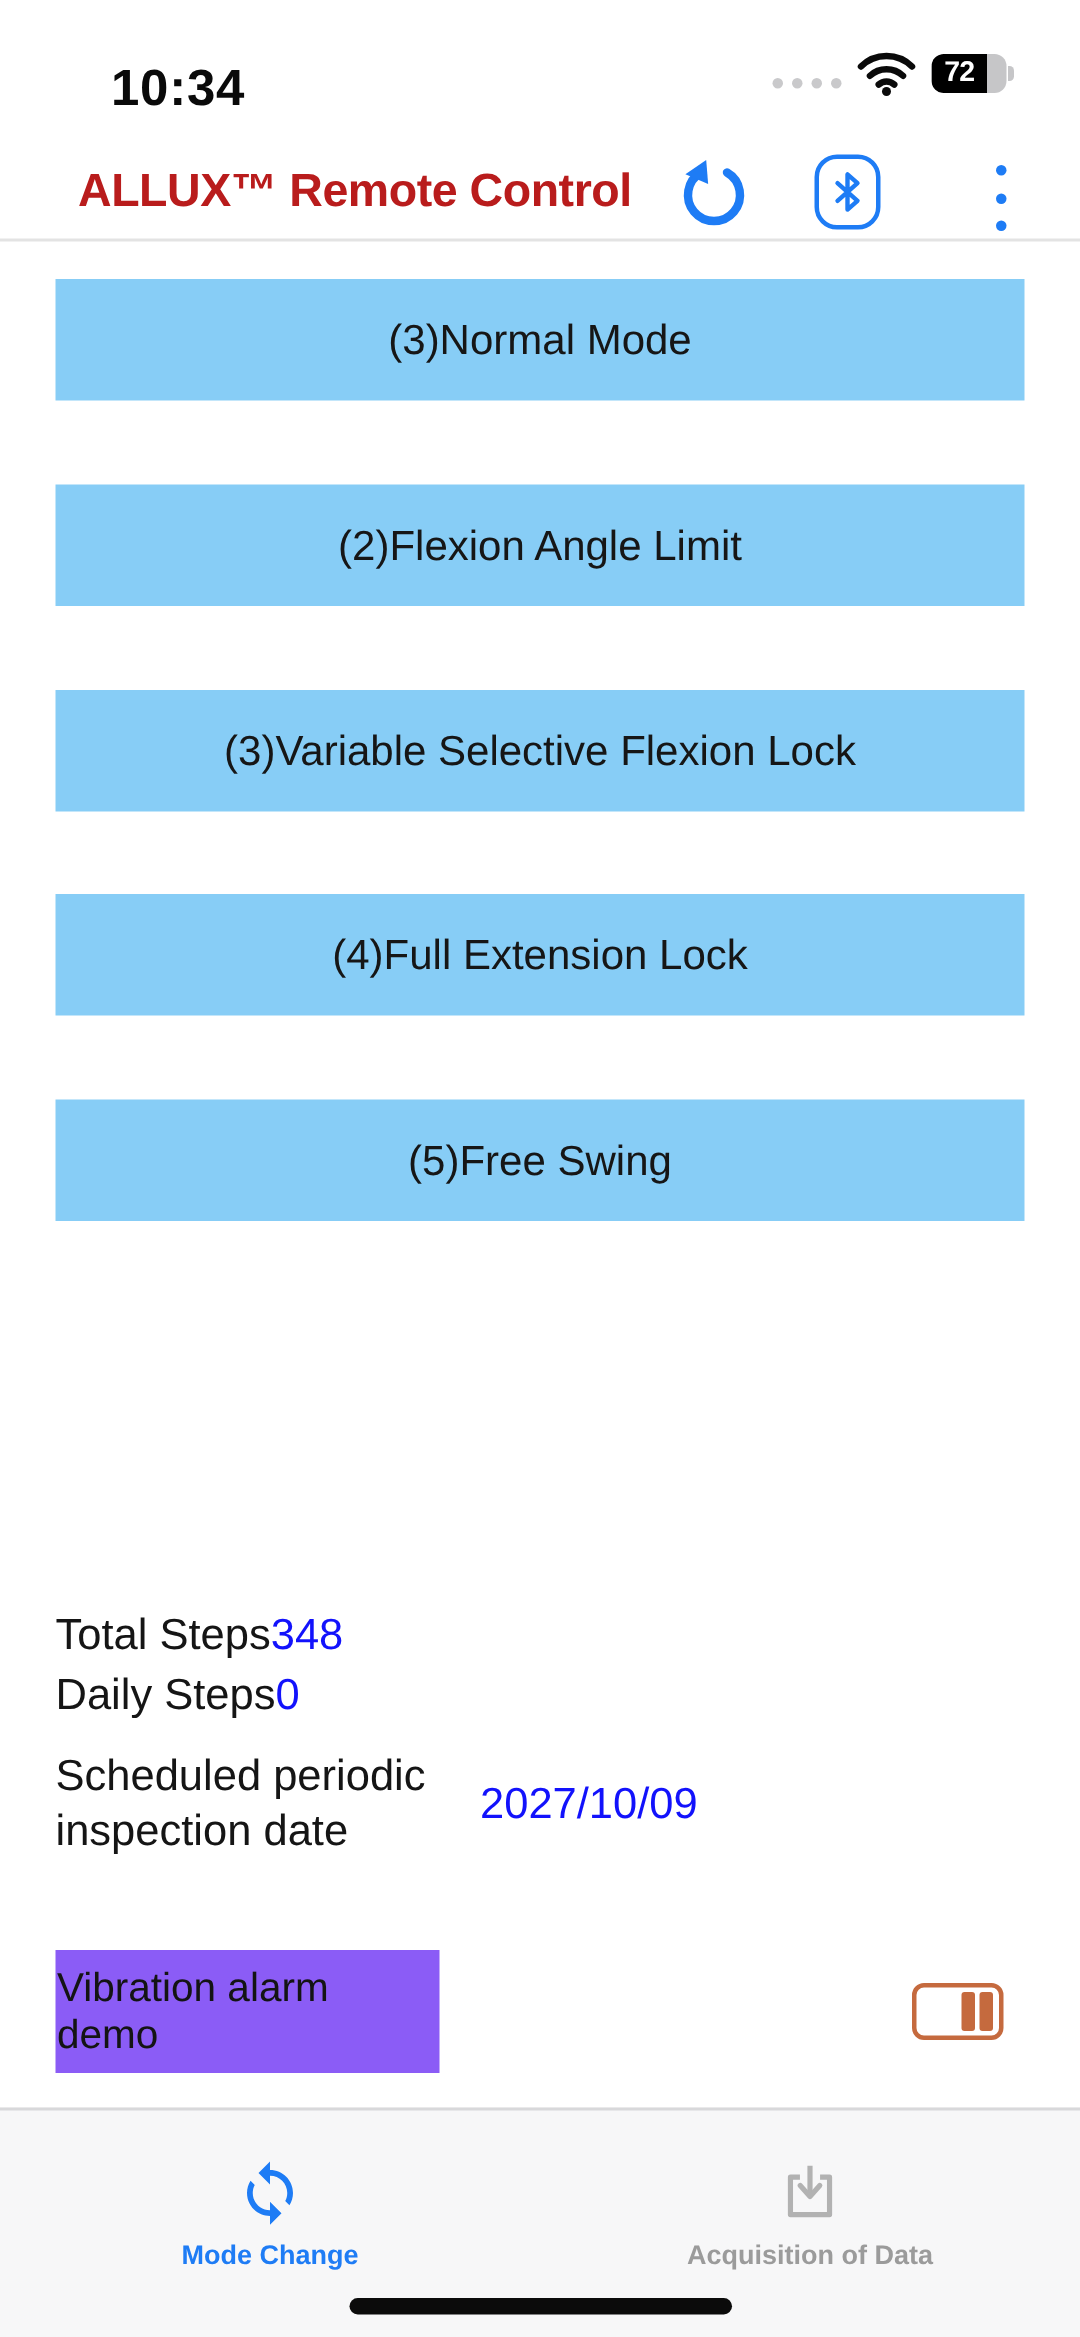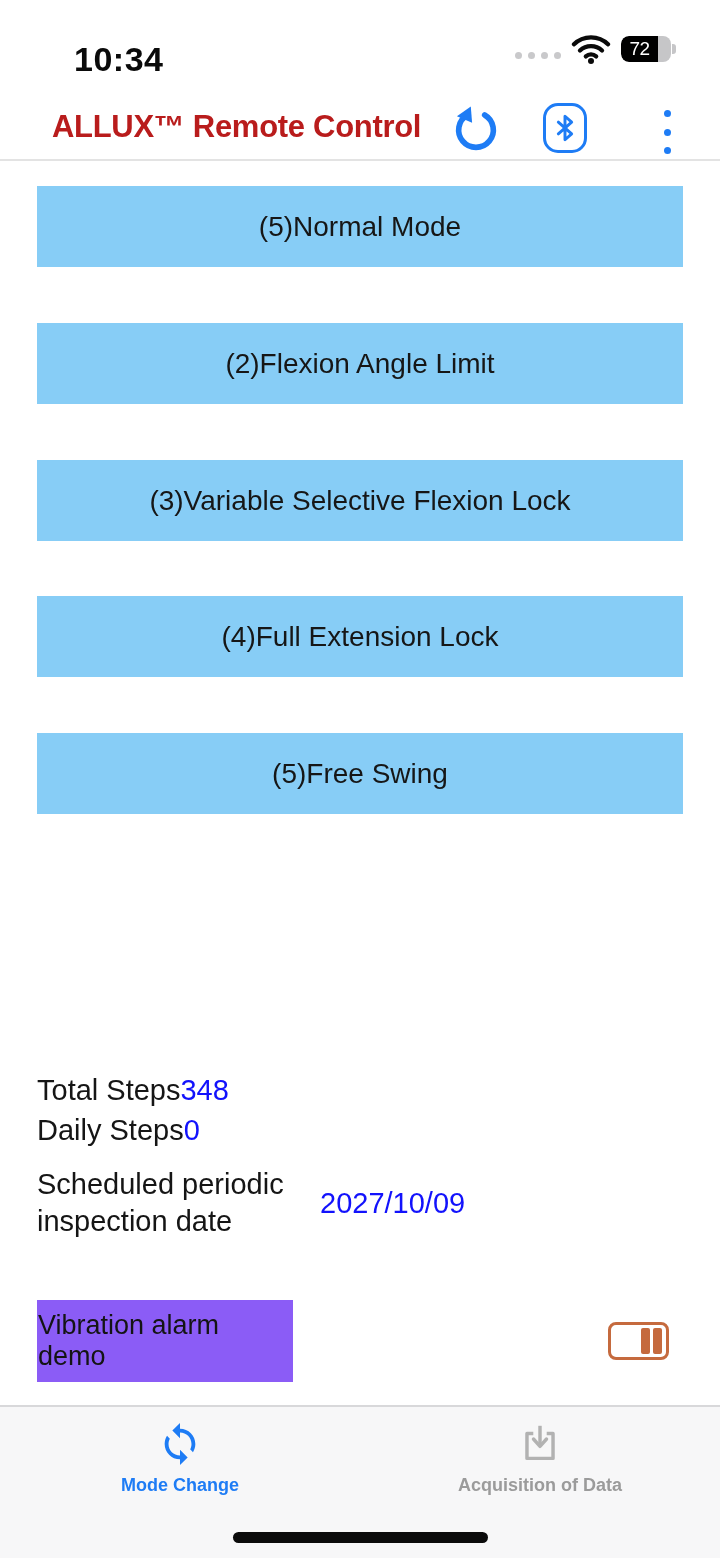--- a/index.html
+++ b/index.html
@@ -8,21 +8,21 @@
     font-family:"Liberation Sans","DejaVu Sans",sans-serif;color:#111;
   }
   
   .status-time{position:absolute;left:74px;top:40px;font-size:34px;font-weight:700;letter-spacing:.5px;color:#0a0a0a;}
   .status-right{position:absolute;right:44px;top:34px;display:flex;align-items:center;height:30px;}
   .cell-dots{display:flex;gap:6px;margin-top:12px;margin-right:10px;}
   .cell-dots span{width:7px;height:7px;border-radius:50%;background:#c9c9cb;display:block;}
   .wifi{width:40px;height:30px;margin-right:10px;}
   .battery{position:relative;width:50px;height:26px;background:#c6c6c8;border-radius:8px;overflow:hidden;}
   .battery .fill{position:absolute;left:0;top:0;bottom:0;width:74%;background:#000;border-radius:8px 0 0 8px;
-    display:flex;align-items:center;justify-content:center;color:#fff;font-size:19px;font-weight:400;letter-spacing:-.5px;}
+    display:flex;align-items:center;justify-content:center;color:#fff;font-size:19px;font-weight:700;letter-spacing:-.5px;}
   .battery-nub{width:4px;height:10px;background:#c6c6c8;border-radius:0 3px 3px 0;margin-left:1px;}
   
   .app-title{position:absolute;left:52px;top:109px;font-size:31px;font-weight:700;letter-spacing:-.3px;color:#b91c1c;margin:0;}
   .icon-btn{position:absolute;cursor:pointer;}
   .refresh-btn{left:450px;top:104px;width:52px;height:52px;}
   .bt-btn{left:543px;top:103px;width:44px;height:50px;border:3px solid #1e7cf5;border-radius:15px;box-sizing:border-box;
     display:flex;align-items:center;justify-content:center;}
   .kebab{left:659px;top:110px;width:16px;height:44px;display:flex;flex-direction:column;justify-content:space-between;align-items:center;}
   .kebab span{width:7px;height:7px;border-radius:50%;background:#1e7cf5;display:block;}
   .header-divider{position:absolute;left:0;top:159px;width:720px;height:2px;background:#e3e3e3;}
@@ -40,21 +40,21 @@
   
   .vib-btn{position:absolute;left:37px;top:1300px;width:256px;height:82px;background:#8b5cf6;
     display:flex;align-items:center;font-size:27px;color:#141414;padding-left:1px;box-sizing:border-box;cursor:pointer;}
   .vib-toggle{position:absolute;left:608px;top:1322px;width:61px;height:38px;border:3px solid #c56a3e;
     border-radius:8px;box-sizing:border-box;background:#fff;cursor:pointer;}
   .vib-toggle .bar{position:absolute;top:3px;bottom:3px;width:9px;background:#c56a3e;border-radius:2px;}
   .vib-toggle .bar1{right:16px;} .vib-toggle .bar2{right:4px;}
   
   .tabbar{position:absolute;left:0;top:1405px;width:720px;height:153px;background:#f7f7f8;
     border-top:2px solid #d8d8da;box-sizing:border-box;display:flex;}
-  .tab{flex:1;display:flex;flex-direction:column;align-items:center;padding-top:14px;cursor:pointer;}
+  .tab{flex:1;display:flex;flex-direction:column;align-items:center;padding-top:32px;cursor:pointer;}
   .tab .tab-label{font-size:18px;font-weight:600;margin-top:8px;}
   .tab-active .tab-label{color:#1e7cf5;}
   .tab-inactive .tab-label{color:#9b9b9b;}
   .home-indicator{position:absolute;left:233px;top:1532px;width:255px;height:11px;border-radius:6px;background:#0b0b0b;}
 </style>
 </head>
 <body>
 
 <div class="phone">
 
@@ -92,21 +92,21 @@
       <path d="M7 16.4 L17 7.6 L12 3.2 L12 20.8 L17 16.4 L7 7.6" stroke="#1e7cf5" stroke-width="2.2" stroke-linejoin="round" stroke-linecap="round"></path>
     </svg>
   </div>
   <div class="icon-btn kebab">
       <span></span>
       <span></span>
       <span></span>
     </div>
   <div class="header-divider"></div>
 
-  <div class="mode-btn b1">(5)Normal Mode</div>
+  <div class="mode-btn b1">(3)Normal Mode</div>
   <div class="mode-btn b2">(2)Flexion Angle Limit</div>
   <div class="mode-btn b3">(3)Variable Selective Flexion Lock</div>
   <div class="mode-btn b4">(4)Full Extension Lock</div>
   <div class="mode-btn b5">(5)Free Swing</div>
 
   <div class="stat-row r1"><span>Total Steps</span><span class="val">348</span></div>
   <div class="stat-row r2"><span>Daily Steps</span><span class="val">0</span></div>
   <div class="stat-row r3">
       <span class="lbl">Scheduled periodic inspection date</span>
       <span class="val">2027/10/09</span>

